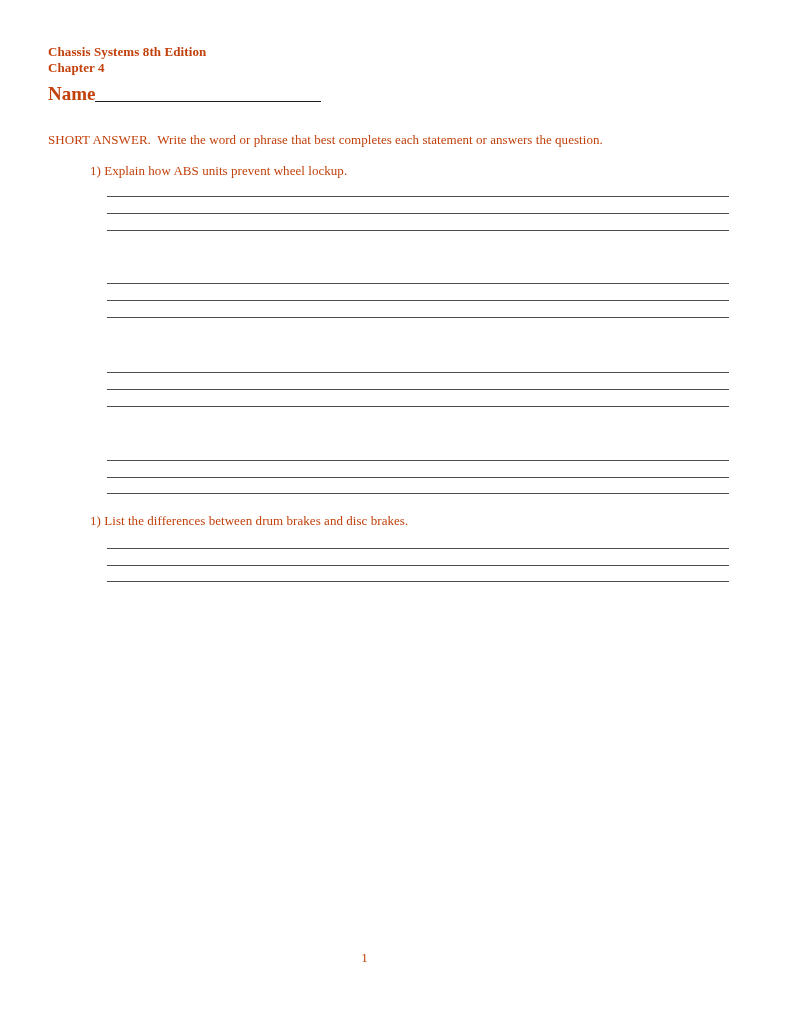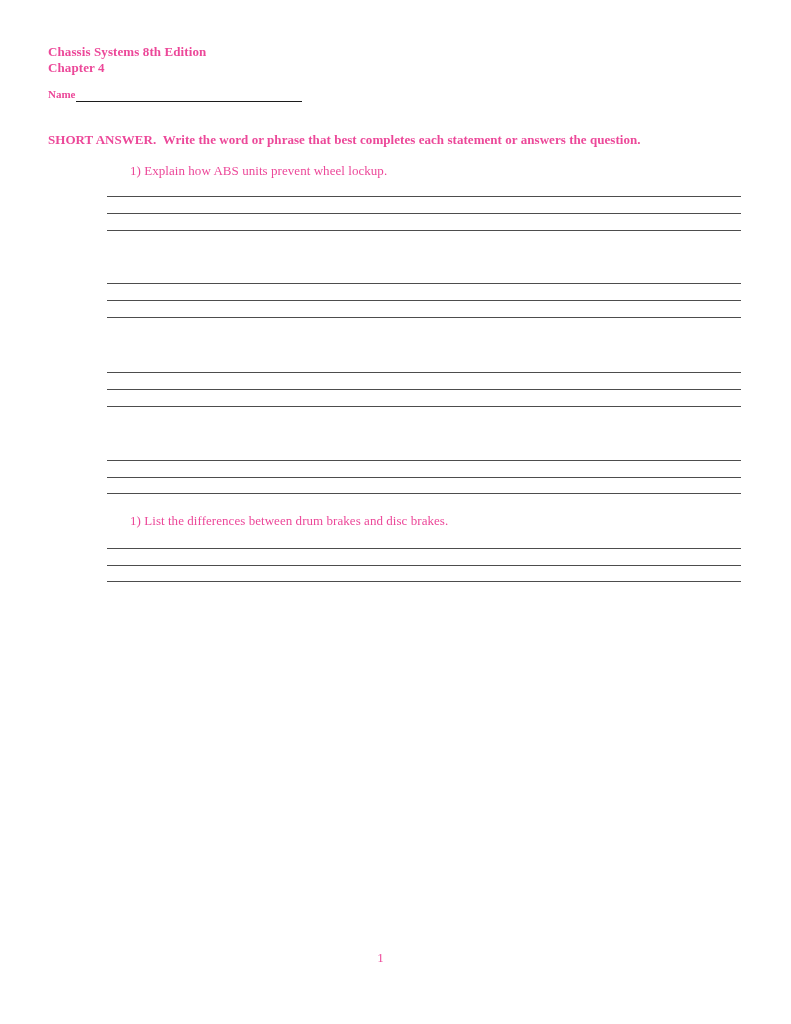--- a/index.html
+++ b/index.html
@@ -2,64 +2,62 @@
 <html><head>
 <meta charset="utf-8">
 <style>
   html, body { margin: 0; padding: 0; background: #ffffff; }
   .page {
     position: relative;
     width: 729px;
     height: 1024px;
     background: #ffffff;
     font-family: "Liberation Serif", serif;
-    color: #ec4899;
+    color: #c2410c;
     overflow: hidden;
-    padding-left: 32px;
   }
   .abs { position: absolute; }
   .hdr-line {
     left: 48px;
     font-size: 13px;
     line-height: 16px;
     font-weight: bold;
     letter-spacing: 0.1px;
   }
   .name-row {
     left: 48px;
     top: 86px;
     display: flex;
     align-items: flex-end;
-    font-size: 11px;
+    font-size: 19px;
     line-height: 16px;
   }
   .name-label { font-weight: bold; }
   .name-line {
     display: inline-block;
     width: 226px;
     height: 14px;
     border-bottom: 1.4px solid #1c1c1c;
   }
   .instructions {
     left: 48px;
     top: 132px;
     width: 700px;
     font-size: 13px;
     line-height: 16px;
-    font-weight: bold;
+    font-weight: normal;
     white-space: pre-wrap;
     letter-spacing: 0.05px;
   }
   .q-text {
     left: 90px;
     width: 660px;
     font-size: 13px;
     line-height: 16px;
     letter-spacing: 0.05px;
-    margin-left: 40px;
   }
   .answer-line {
     left: 107px;
     width: 634px;
     height: 0;
     border-top: 1.2px solid #4d4d4d;
   }
   .page-num {
     left: 0;
     right: 0;

